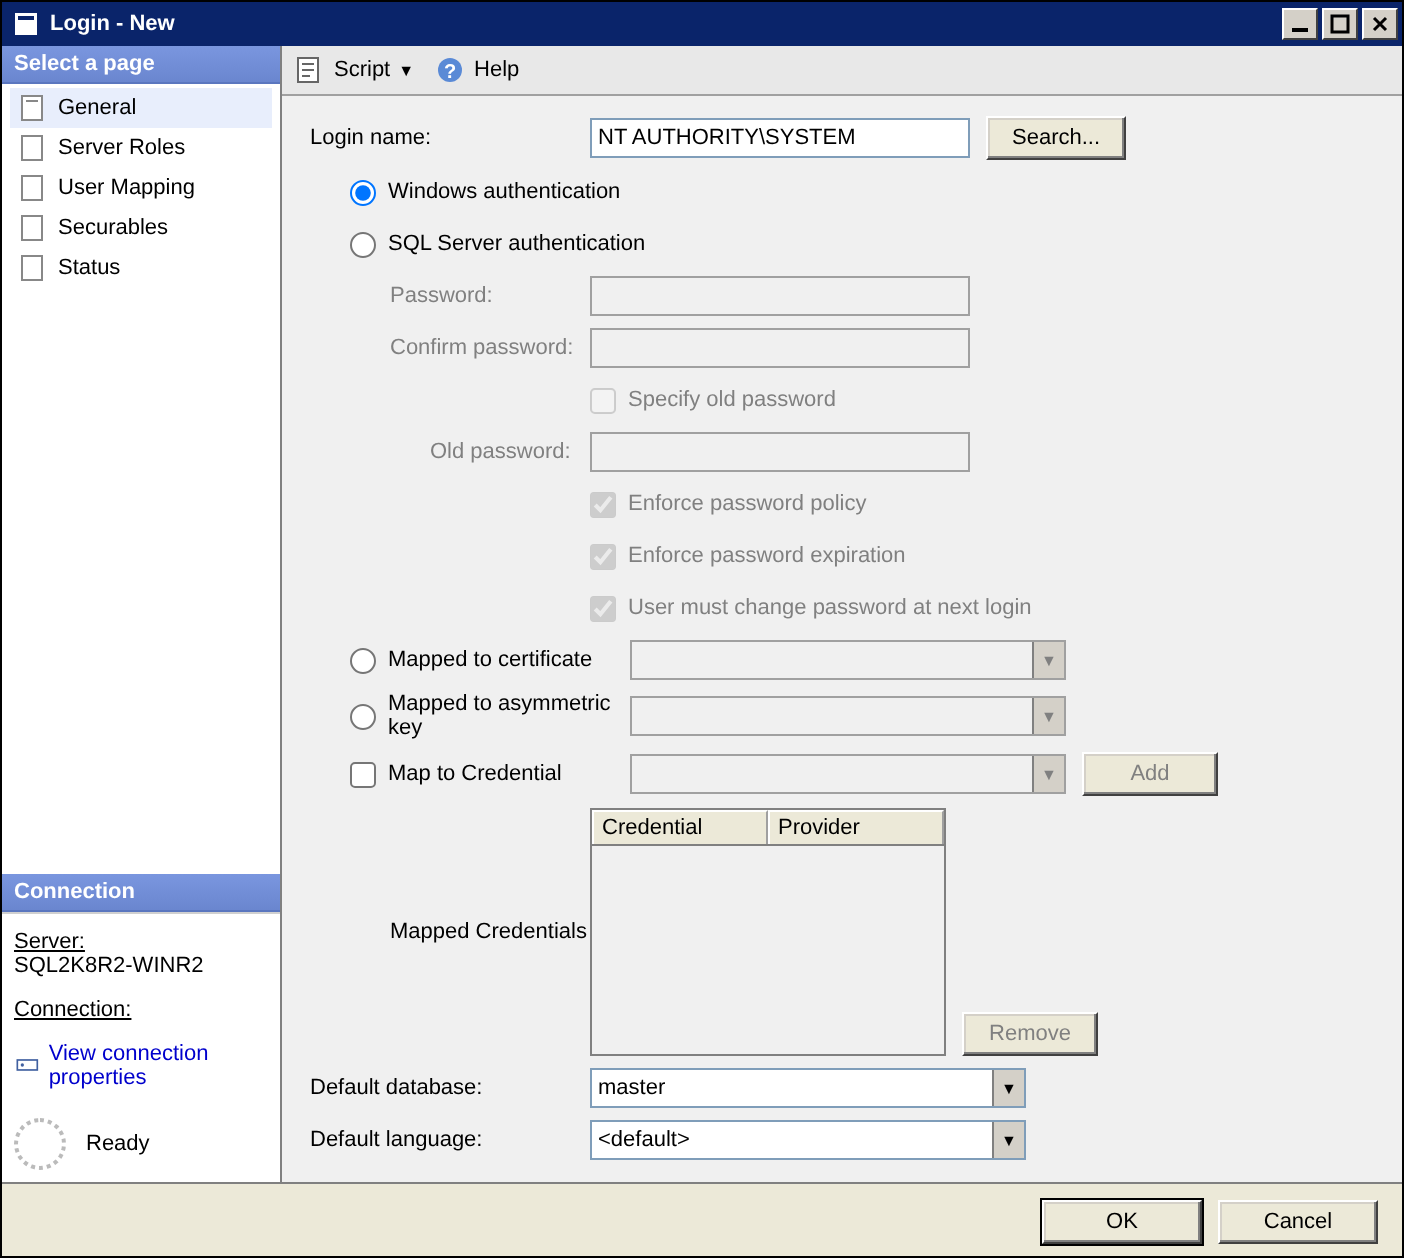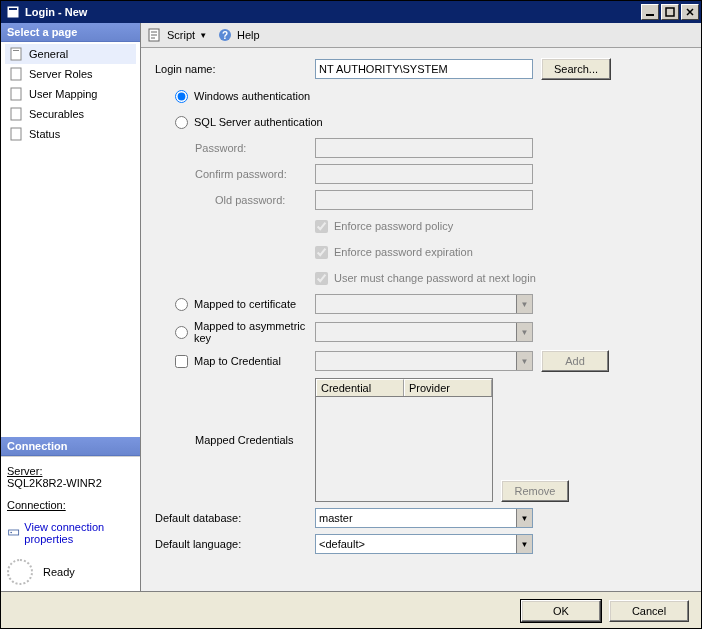--- a/index.html
+++ b/index.html
@@ -60,30 +60,30 @@
 .toolbar {
   background:#e8e8e8; border-bottom:1px solid #a0a0a0; padding:4px 6px;
   display:flex; gap:10px; align-items:center;
 }
 .tool { display:flex; align-items:center; gap:4px; cursor:pointer; }
 .tool .drp { font-size:8px; }
 .form-area {
   background:#f0f0f0; flex:1; padding:10px 14px 6px 14px; overflow:auto;
 }
 .row { display:flex; align-items:center; margin-bottom:6px; min-height:20px;}
-.lbl { width:160px; }
+.lbl { width:140px; }
 .lbl.ind2 { padding-left:40px; color:#808080;}
 .lbl.ind3 { padding-left:60px; color:#808080;}
 .disabled { color:#808080; }
 input[type=text], input[type=password] {
   height:20px; border:1px solid #7f9db9; padding:1px 3px; font:inherit;
   background:#fff;
 }
 input[disabled] { background:#f0f0f0; border:1px solid #a0a0a0; }
-.main-input { width:218px; }
+.main-input { width:190px; }
 .btn3d {
   background:#ece9d8; border:1px solid #000;
   border-top-color:#fff; border-left-color:#fff;
   border-right-color:#404040; border-bottom-color:#404040;
   box-shadow: inset -1px -1px 0 #808080, inset 1px 1px 0 #d4d0c8;
   height:22px; padding:0 12px; font:inherit; cursor:pointer;
   min-width:68px;
 }
 .btn3d[disabled]{ color:#808080; cursor:default;}
 .radio, .check { display:flex; align-items:center; gap:6px; }
@@ -257,20 +257,27 @@
       </div>
       <div class="row">
         <span class="lbl ind2">Password:</span>
         <input type="password" class="main-input" disabled="" style="">
       </div>
       <div class="row">
         <span class="lbl ind2">Confirm password:</span>
         <input type="password" class="main-input" disabled="" style="">
       </div>
       <div class="row">
+        <span class="lbl ind2"></span>
+        <label class="check disabled">
+          <input type="checkbox" disabled="" style="">
+          <span>Specify old password</span>
+        </label>
+      </div>
+      <div class="row">
         <span class="lbl ind3">Old password:</span>
         <input type="password" class="main-input" disabled="" style="">
       </div>
       <div class="row">
         <span class="lbl ind2"></span>
         <label class="check disabled">
           <input type="checkbox" checked="" disabled="" style="">
           <span>Enforce password policy</span>
         </label>
       </div>

